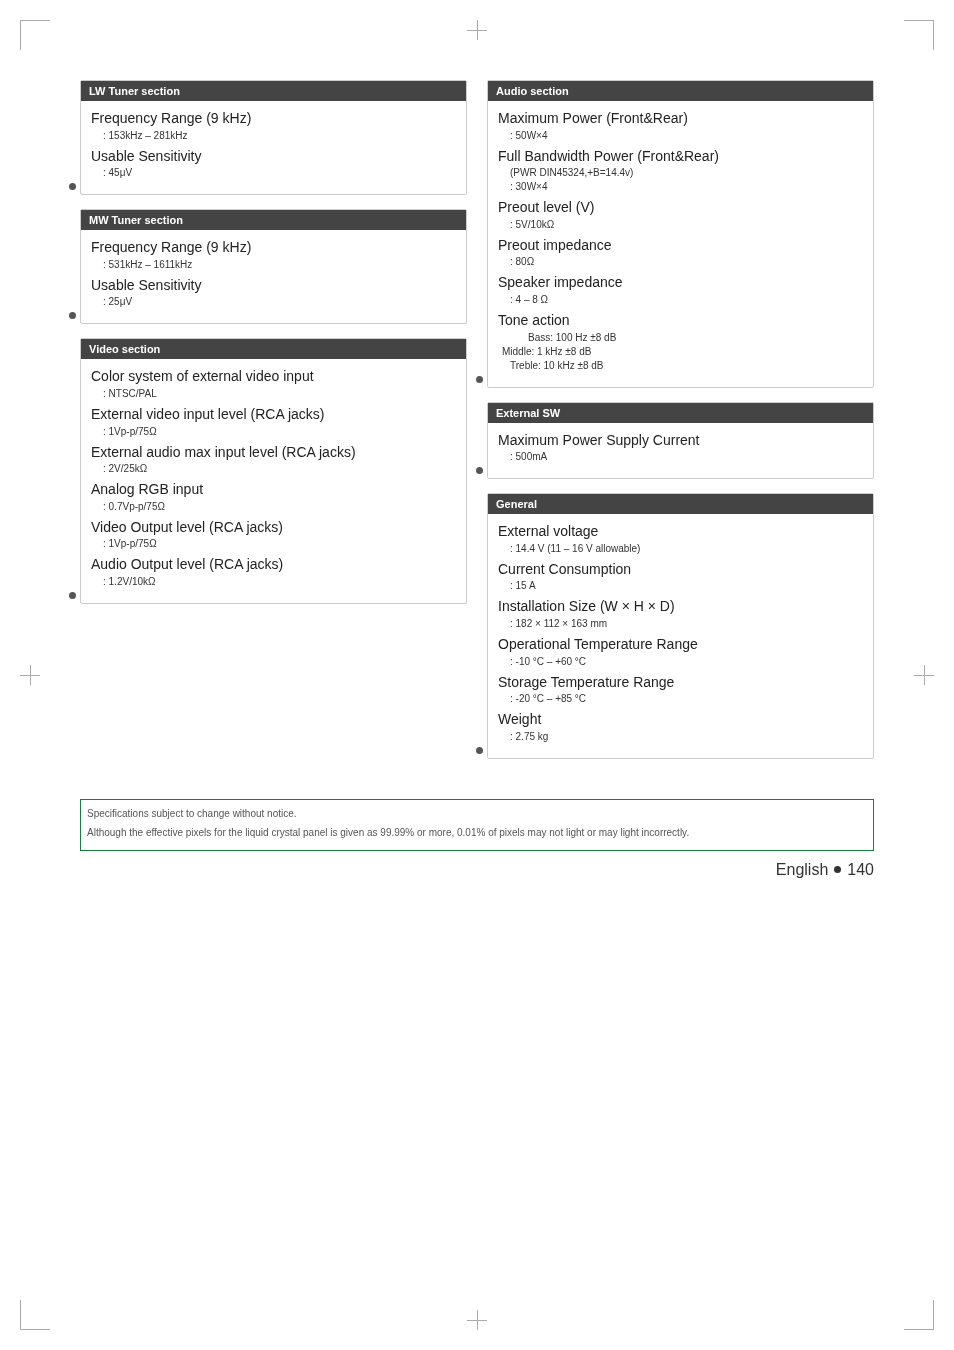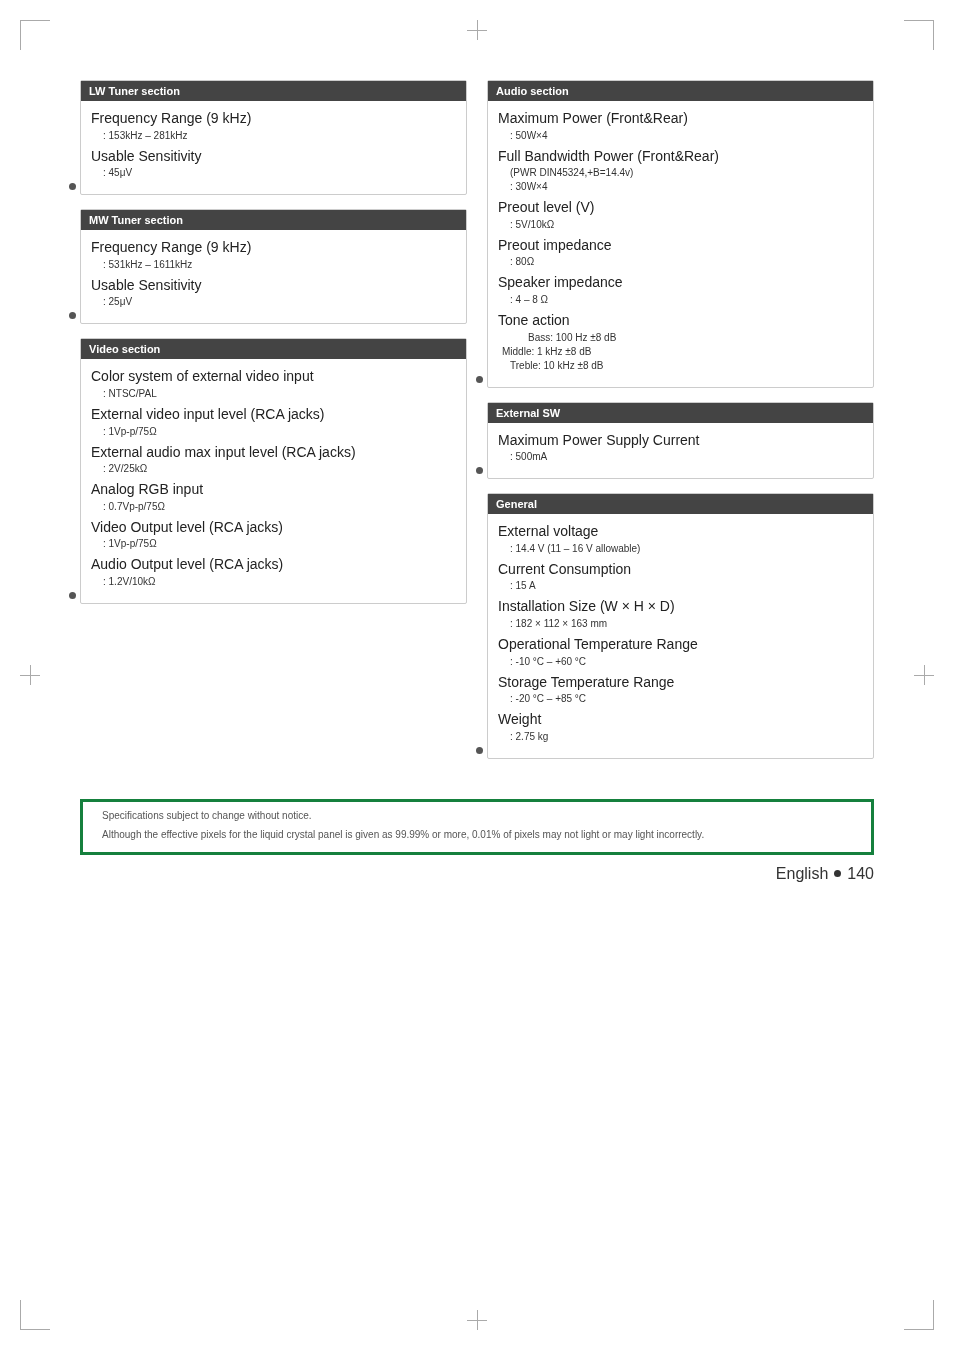--- a/index.html
+++ b/index.html
@@ -101,22 +101,22 @@
       height: 7px;
       background: #555;
       border-radius: 50%;
     }
     .section-body-wrap {
       position: relative;
     }
 
     .footer-section {
       margin-top: 40px;
-      border: 3px solid #15803d;
-      padding: 6px 19px;
+      border: 1px solid #15803d;
+      padding: 6px 6px;
       font-size: 10px;
       color: #555;
     }
     .footer-section p {
       margin-bottom: 4px;
       line-height: 1.5;
     }
 
     .page-number {
       text-align: right;

